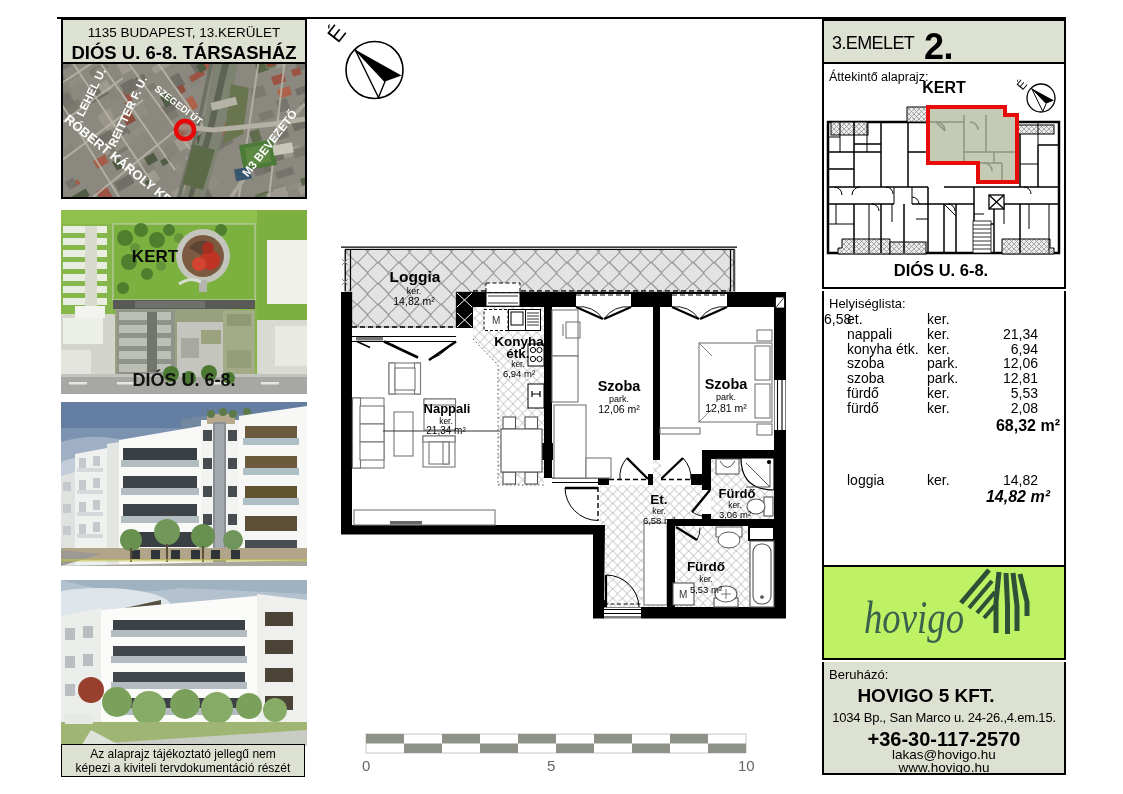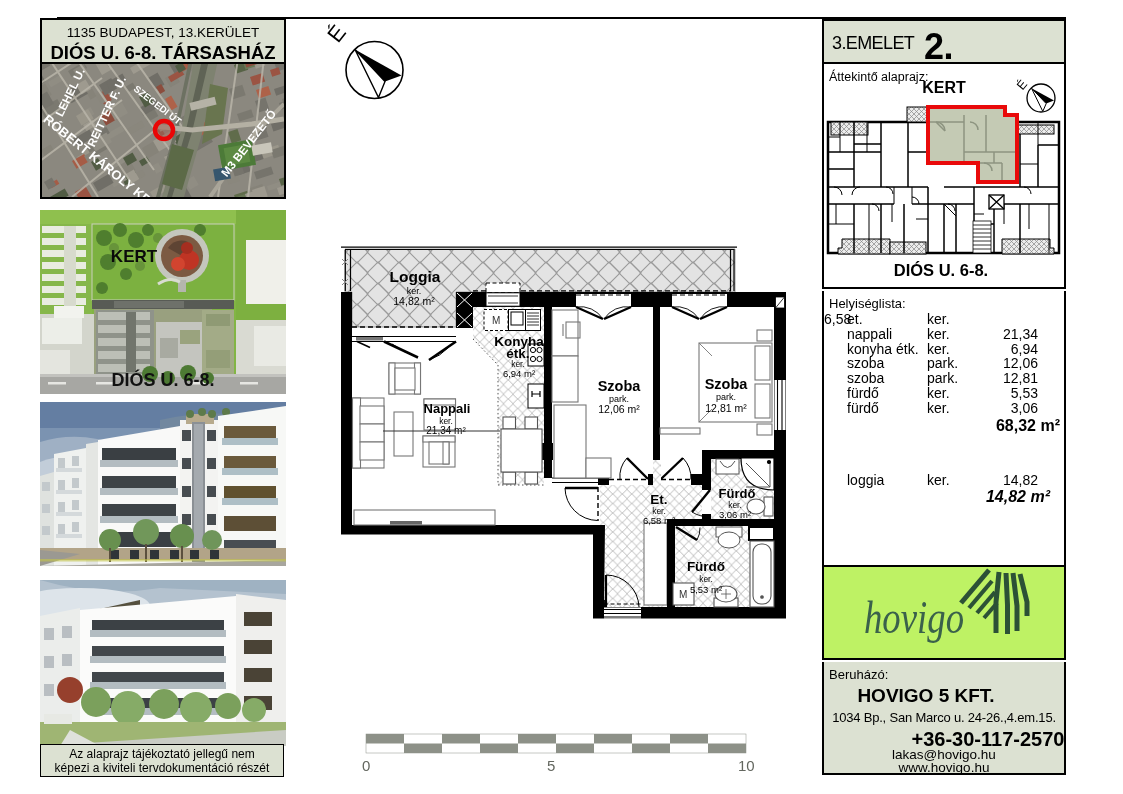--- a/index.html
+++ b/index.html
@@ -5,21 +5,21 @@
   html,body{margin:0;padding:0;background:#fff;}
   #page{position:relative;width:1123px;height:794px;background:#fff;
         font-family:"Liberation Sans",sans-serif;overflow:hidden;}
   .abs{position:absolute;}
   svg{display:block;}
 </style>
 </head>
 <body>
 <div id="page">
 
-<div id="leftcol" class="abs" style="left:40px;top:18px;width:246px;height:656px;">
+<div id="leftcol" class="abs" style="left:61px;top:18px;width:246px;height:656px;">
 
   <div class="abs" style="left:0;top:0;width:242px;height:42px;border:2px solid #000;background:#dce1d2;text-align:center;">
 
     <div style="font-size:13.5px;margin-top:5px;">1135 BUDAPEST, 13.KERÜLET</div>
 
     <div style="font-size:18.5px;font-weight:bold;margin-top:2px;">DIÓS U. 6-8. TÁRSASHÁZ</div>
   </div>
 
   <div class="abs" style="left:0;top:46px;width:242px;height:133px;border-left:2px solid #000;border-right:2px solid #000;border-bottom:2px solid #000;">
   <svg width="242" height="133" viewBox="0 0 242 133" preserveAspectRatio="none">
@@ -994,21 +994,21 @@
             <span style="position:absolute;left:0;width:214px;text-align:right;">12,81</span>
           </div>
       <div style="position:relative;top:74px;">
             <span style="position:absolute;left:23px;">fürdő</span>
             <span style="position:absolute;left:103px;">ker.</span>
             <span style="position:absolute;left:0;width:214px;text-align:right;">5,53</span>
           </div>
       <div style="position:relative;top:88.8px;">
             <span style="position:absolute;left:23px;">fürdő</span>
             <span style="position:absolute;left:103px;">ker.</span>
-            <span style="position:absolute;left:0;width:214px;text-align:right;">3,06</span>
+            <span style="position:absolute;left:0;width:214px;text-align:right;">2,08</span>
           </div>
     </div>
 
     <div class="abs" style="left:0;top:126px;width:236px;text-align:right;font-size:16px;font-weight:bold;">68,32 m²</div>
 
     <div class="abs" style="left:0;top:181px;width:240px;font-size:14px;">
       <span style="position:absolute;left:23px;">loggia</span>
           <span style="position:absolute;left:103px;">ker.</span>
           <span style="position:absolute;left:0;width:214px;text-align:right;">14,82</span>
     </div>
@@ -1036,21 +1036,21 @@
   </div>
 
   <div class="abs" style="left:0;top:644px;width:240px;height:111px;border:2px solid #000;border-top:none;background:#dce1d2;">
 
     <div class="abs" style="left:5px;top:5px;font-size:13px;">Beruházó:</div>
 
     <div class="abs" style="left:0;top:23px;width:204px;text-align:center;font-size:19px;font-weight:bold;">HOVIGO 5 KFT.</div>
 
     <div class="abs" style="left:0;top:48px;width:240px;text-align:center;font-size:13px;letter-spacing:-0.2px;">1034 Bp., San Marco u. 24-26.,4.em.15.</div>
 
-    <div class="abs" style="left:0;top:66px;width:240px;text-align:center;font-size:20px;font-weight:bold;padding-left:44px;">+36-30-117-2570</div>
+    <div class="abs" style="left:0;top:66px;width:240px;text-align:center;font-size:20px;font-weight:bold;">+36-30-117-2570</div>
 
     <div class="abs" style="left:0;top:85px;width:240px;text-align:center;font-size:13.5px;">lakas@hovigo.hu</div>
 
     <div class="abs" style="left:0;top:97.5px;width:240px;text-align:center;font-size:13.5px;">www.hovigo.hu</div>
   </div>
 
 </div>
 
 </div>
 

